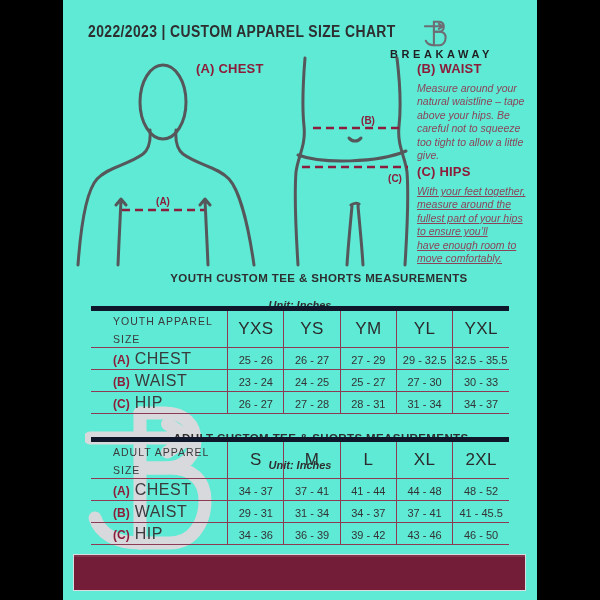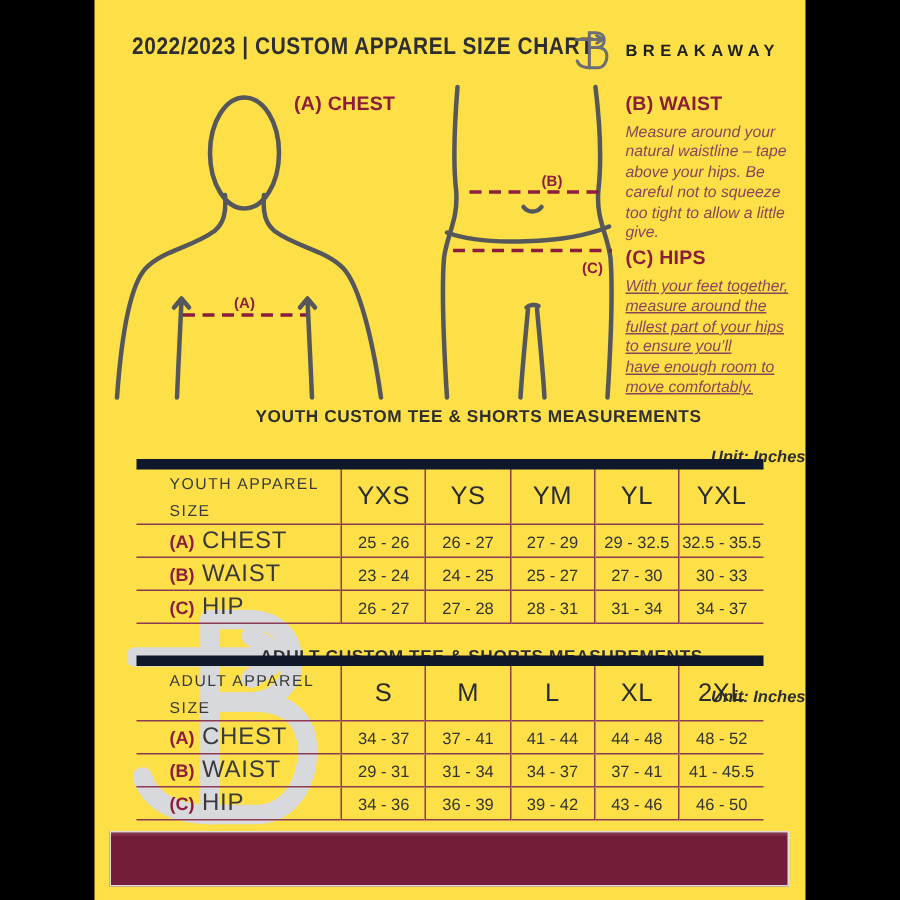--- a/index.html
+++ b/index.html
@@ -1,44 +1,44 @@
 <!DOCTYPE html>
 <html><head>
 <meta charset="utf-8">
 <style>
   * { margin:0; padding:0; box-sizing:border-box; }
   body { width:600px; height:600px; background:#000; font-family:"Liberation Sans", sans-serif; }
   .canvas { position:relative; width:600px; height:600px; background:#000; overflow:hidden; }
-  .page { position:absolute; left:63px; top:0; width:474px; height:600px; background:#fde047; }
+  .page { position:absolute; left:63px; top:0; width:474px; height:600px; background:#5eead4; }
 
   
   .hdr-title { position:absolute; left:25px; top:23px; font-size:14.5px; font-weight:700;
                letter-spacing:0.4px; color:#2e2e30; transform:scale(0.96,1.1); transform-origin:left top; }
-  .logo-group { position:absolute; left:320px; top:19px; display:flex; align-items:center; }
+  .logo-group { position:absolute; left:320px; top:19px; display:flex; align-items:center;flex-direction:column; }
   .logo-icon { width:27px; height:29px; color:#6d6d74; }
   .brand { font-size:11px; font-weight:700; letter-spacing:3.6px; color:#1f1f22; margin-left:7px; }
 
   
   .fig { position:absolute; overflow:visible; }
   .fig path, .fig ellipse { fill:none; stroke:#56575a; stroke-width:3; stroke-linecap:round; stroke-linejoin:round; }
   .fig .dash { stroke:#8a1e3c; stroke-width:2.4; stroke-dasharray:8 5; stroke-linecap:butt; }
   .fig text { font-family:"Liberation Sans",sans-serif; font-size:10px; font-weight:700; fill:#8a1e3c; }
 
   
   .m-head { position:absolute; font-size:13px; font-weight:700; color:#8c1d3a; letter-spacing:0.2px; }
   .m-desc { position:absolute; font-size:10.5px; line-height:13.4px; font-style:italic;
             color:#8b4459; white-space:pre-line; }
 
   
   .tbl-title { position:absolute; left:0; width:474px; text-align:center; font-size:11.5px;
                font-weight:700; letter-spacing:0.4px; color:#2e2e30; }
-  .tbl-unit  { position:absolute; left:0; width:474px; text-align:right; font-size:11px;
+  .tbl-unit  { position:absolute; left:0; width:474px; text-align:center; font-size:11px;
                font-style:italic; font-weight:600; color:#2e2e30; }
   table.size-table { position:absolute; left:28px; width:418px; border-collapse:collapse; table-layout:fixed;
-                     border-top:7px solid #0f172a; border-bottom:1px solid #8e3a55; background:transparent; }
+                     border-top:5px solid #0f172a; border-bottom:1px solid #8e3a55; background:transparent; }
   table.size-table td { height:22px; vertical-align:middle; }
   table.size-table tr + tr td { border-top:1px solid #8e3a55; }
   table.size-table td + td { border-left:1px solid #8e3a55; }
   td.c-label { width:136px; padding-left:22px; }
   td.c-val { width:56px; text-align:center; }
   .apparel-hdr { font-size:10.5px; letter-spacing:1px; color:#3a3a3c; }
   .size-hdr { font-size:17px; font-weight:400; color:#2b2b2d; letter-spacing:0.4px; }
   .row-key { font-weight:700; color:#8c1d3a; font-size:12px; margin-right:5px; }
   .row-name { font-size:16px; color:#3a3a3c; letter-spacing:0.5px; }
   .cell-val { font-size:11px; color:#333335; }

